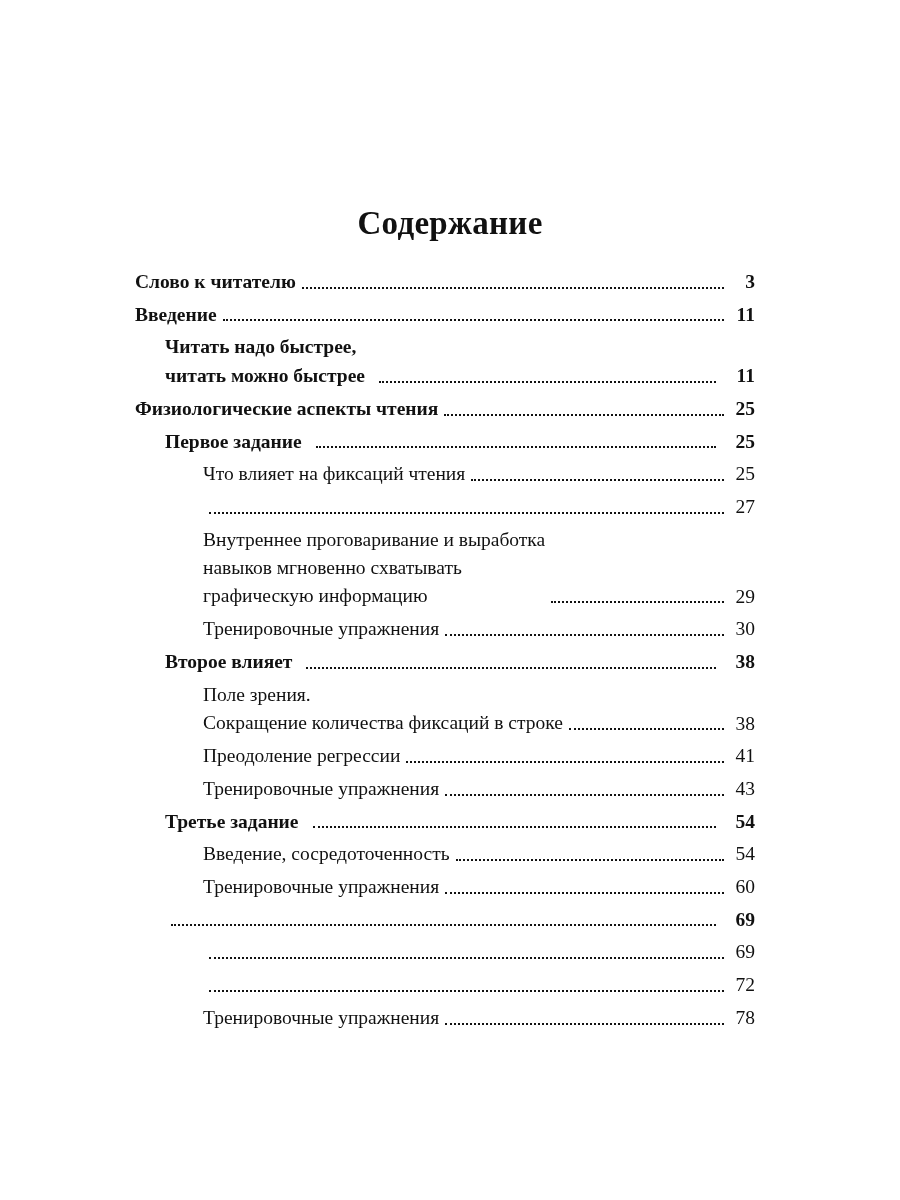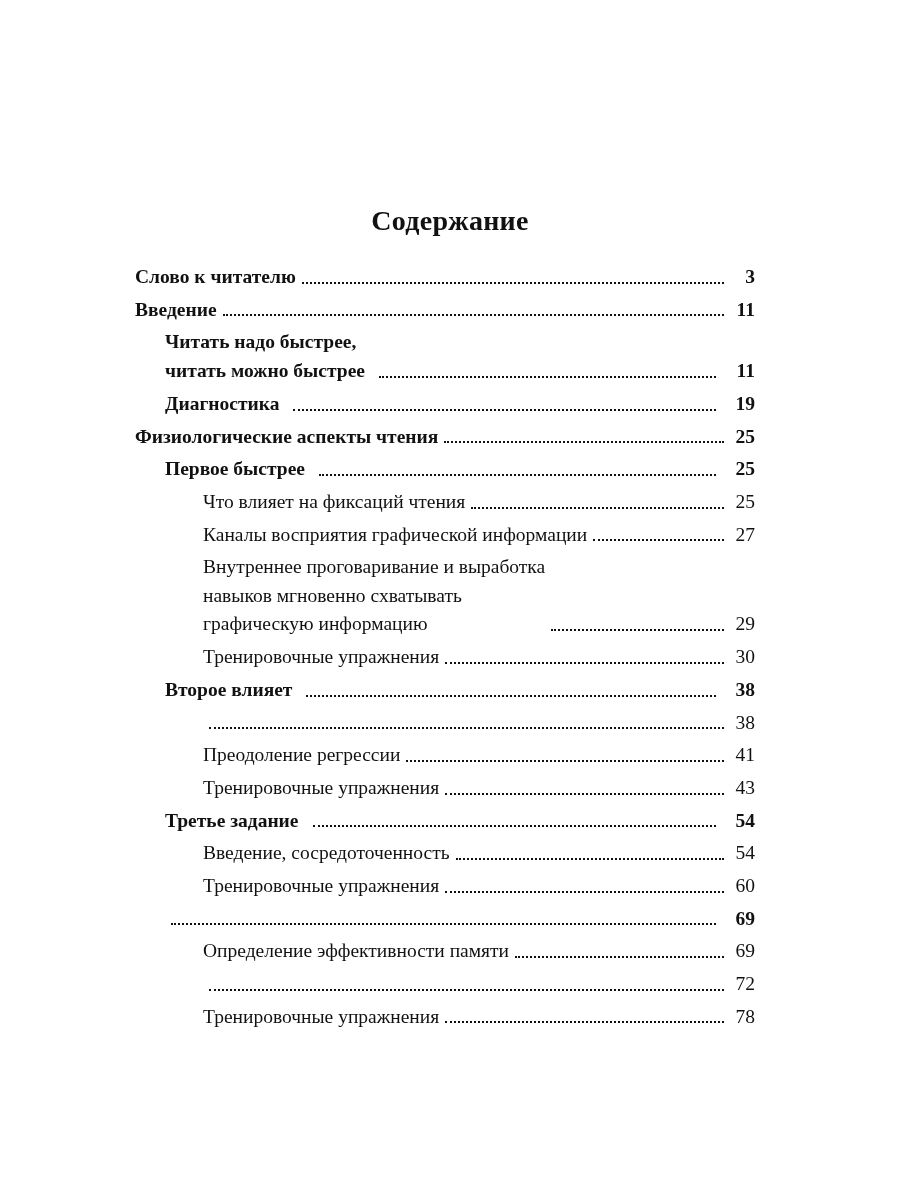--- a/index.html
+++ b/index.html
@@ -16,21 +16,21 @@
   }
   .page {
     position: relative;
     width: 900px;
     height: 1200px;
     box-sizing: border-box;
     padding: 205px 145px 0 135px;
   }
   .toc-title {
     text-align: center;
-    font-size: 28px;
+    font-size: 33px;
     font-weight: bold;
     letter-spacing: 0.3px;
     margin: 0 0 26px 0;
     padding-left: 10px;
   }
   .toc-list {
     list-style: none;
     margin: 0;
     padding: 0;
   }
@@ -80,42 +80,36 @@
         <span class="title">Введение</span>
         <span class="leader"></span>
         <span class="page-num">11</span>
       </li>
       <li class="entry lvl1 multi">
         <span class="title">Читать надо быстрее,
 читать можно быстрее</span>
         <span class="leader"></span>
         <span class="page-num">11</span>
       </li>
-      <li class="entry lvl1">
-        <span class="title">Диагностика</span>
-        <span class="leader"></span>
-        <span class="page-num">19</span>
-      </li>
       <li class="entry lvl0">
         <span class="title">Физиологические аспекты чтения</span>
         <span class="leader"></span>
         <span class="page-num">25</span>
       </li>
       <li class="entry lvl1">
-        <span class="title">Первое быстрее</span>
+        <span class="title">Первое задание</span>
         <span class="leader"></span>
         <span class="page-num">25</span>
       </li>
       <li class="entry lvl2">
         <span class="title">Что влияет на фиксаций чтения</span>
         <span class="leader"></span>
         <span class="page-num">25</span>
       </li>
       <li class="entry lvl2">
-        <span class="title">Каналы восприятия графической информации</span>
         <span class="leader"></span>
         <span class="page-num">27</span>
       </li>
       <li class="entry lvl2 multi">
         <span class="title">Внутреннее проговаривание и выработка
 навыков мгновенно схватывать
 графическую информацию</span>
         <span class="leader"></span>
         <span class="page-num">29</span>
       </li>
@@ -123,20 +117,22 @@
         <span class="title">Тренировочные упражнения</span>
         <span class="leader"></span>
         <span class="page-num">30</span>
       </li>
       <li class="entry lvl1">
         <span class="title">Второе влияет</span>
         <span class="leader"></span>
         <span class="page-num">38</span>
       </li>
       <li class="entry lvl2 multi">
+        <span class="title">Поле зрения.
+Сокращение количества фиксаций в строке</span>
         <span class="leader"></span>
         <span class="page-num">38</span>
       </li>
       <li class="entry lvl2">
         <span class="title">Преодоление регрессии</span>
         <span class="leader"></span>
         <span class="page-num">41</span>
       </li>
       <li class="entry lvl2">
         <span class="title">Тренировочные упражнения</span>
@@ -156,21 +152,20 @@
       <li class="entry lvl2">
         <span class="title">Тренировочные упражнения</span>
         <span class="leader"></span>
         <span class="page-num">60</span>
       </li>
       <li class="entry lvl1">
         <span class="leader"></span>
         <span class="page-num">69</span>
       </li>
       <li class="entry lvl2">
-        <span class="title">Определение эффективности памяти</span>
         <span class="leader"></span>
         <span class="page-num">69</span>
       </li>
       <li class="entry lvl2 multi">
         <span class="leader"></span>
         <span class="page-num">72</span>
       </li>
       <li class="entry lvl2">
         <span class="title">Тренировочные упражнения</span>
         <span class="leader"></span>

